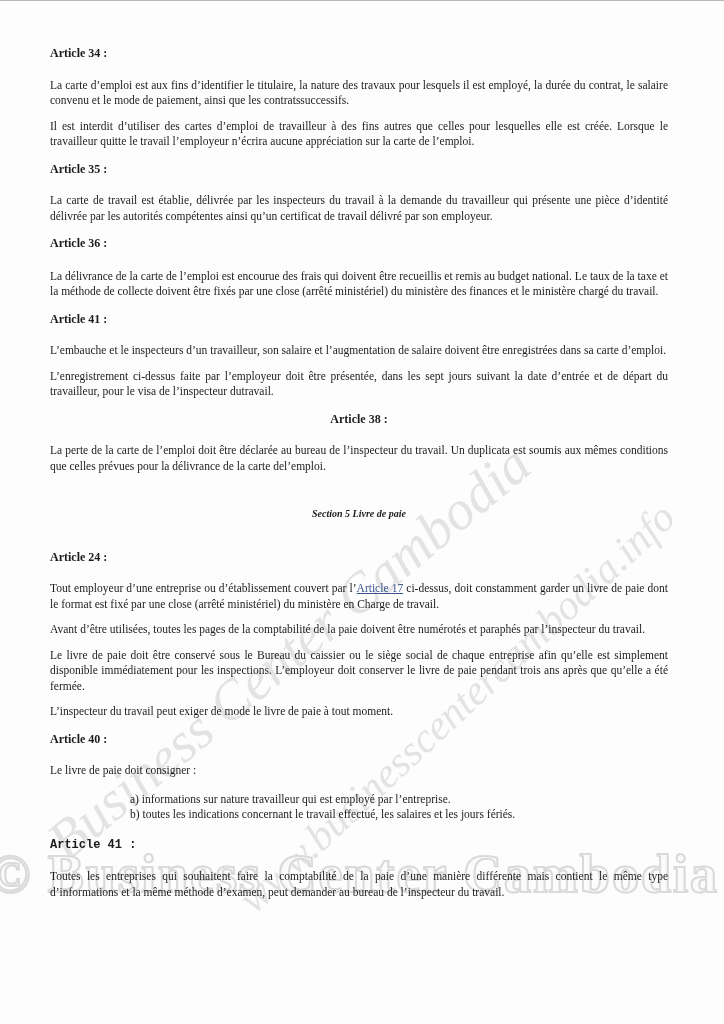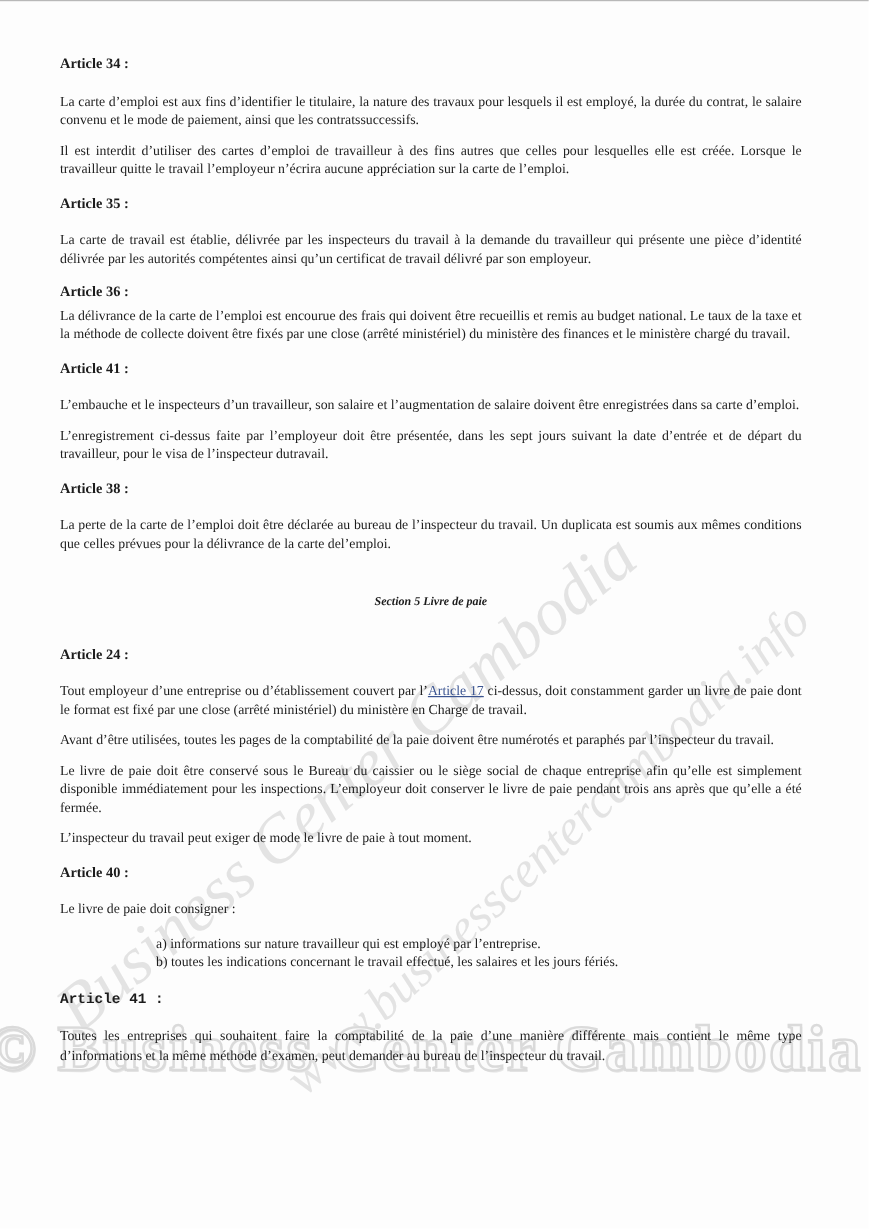--- a/index.html
+++ b/index.html
@@ -59,22 +59,22 @@
     padding: 45px 56px 0 50px;
     color: #1c1c1c;
     font-size: 11.5px;
     line-height: 15.5px;
   }
   .content h3 {
     font-size: 12px;
     margin: 11px 0 16px 0;
     font-weight: bold;
   }
-  .content h3.no-gap { margin-bottom: 5px; }
-  .content h3.mt-lg { margin-top: 10px; }
+  .content h3.no-gap { margin-bottom: 17px; }
+  .content h3.mt-lg { margin-top: 10px; text-align: center; }
   .content h3.mt-md { margin-top: 15px; font-family: Liberation Mono, monospace; }
   .content p {
     margin: 0 0 10px 0;
     text-align: justify;
   }
   .content p.last-in-block { margin-bottom: 12px; }
   .section-heading {
     text-align: center;
     font-weight: bold;
     font-style: italic;

